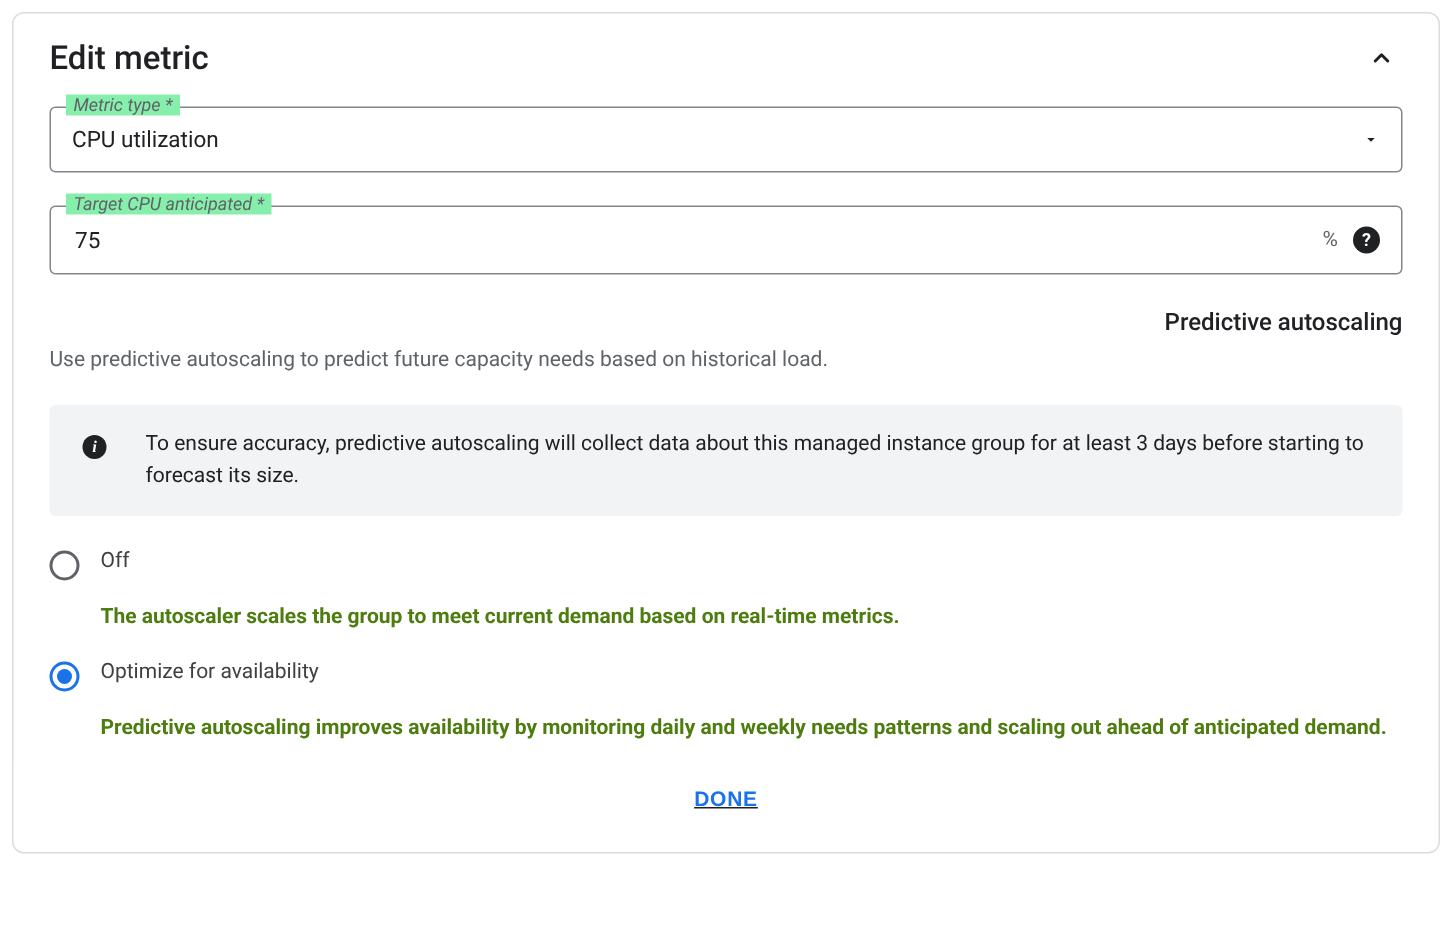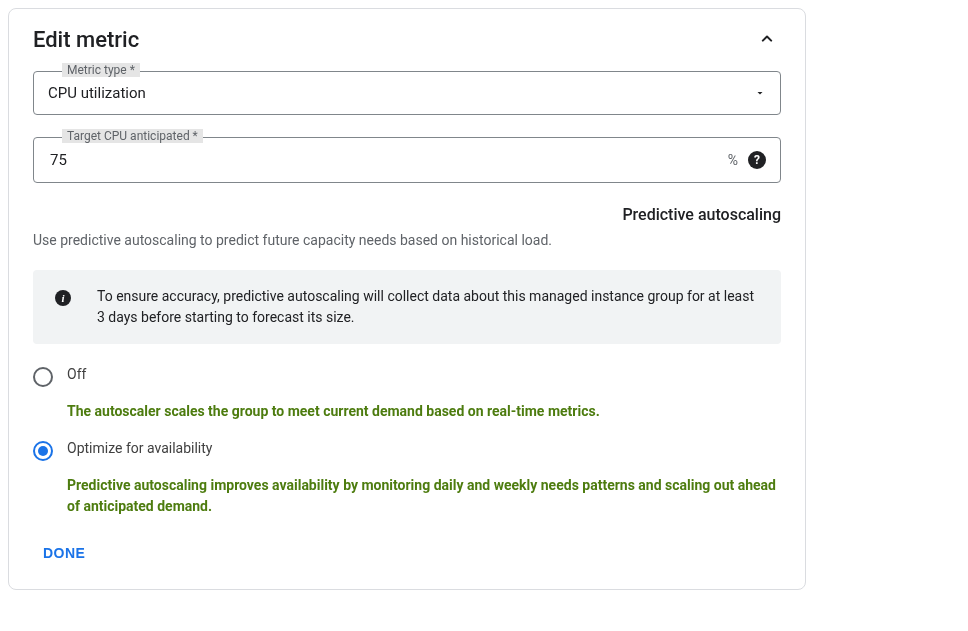--- a/index.html
+++ b/index.html
@@ -9,21 +9,21 @@
     font-family: Roboto, "Google Sans", Arial, sans-serif;
     font-size: 14px;
     color: #202124;
     background: #fff;
   }
   .card {
     border: 1px solid #dadce0;
     border-radius: 8px;
     margin: 8px;
     padding: 16px 24px 20px 24px;
-    width: 798px;
+    width: 952px;
   }
   .header-row {
     display: flex;
     justify-content: space-between;
     align-items: center;
     margin-bottom: 18px;
   }
   .header-title {
     font-size: 22px;
     font-weight: 500;
@@ -40,25 +40,26 @@
     border: 1px solid #80868b;
     border-radius: 4px;
     padding: 12px 14px;
     margin-bottom: 22px;
     display: flex;
     align-items: center;
   }
   .outlined-field .floating-label {
     position: absolute;
     top: -9px;
-    left: 28px;
-    background: #e5e5e5;
+    left: 10px;
+    background: #86efac;
     padding: 0 5px;
     font-size: 12px;
     color: #5f6368;
+    font-style: italic;
   }
   .outlined-field .value {
     flex: 1;
     font-size: 15px;
     color: #202124;
   }
   .outlined-field input.value {
     border: none;
     outline: none;
     font-family: inherit;
@@ -165,22 +166,23 @@
   }
   .radio-desc {
     font-size: 14px;
     color: #4d7c0f;
     margin-top: 19px;
     line-height: 1.5;
     font-weight: bold;
   }
   .actions {
     display: flex;
-    justify-content: flex-start;
+    justify-content: center;
     margin-top: 20px;
+    text-decoration: underline;
   }
   .done-btn {
     background: none;
     border: none;
     color: #1a73e8;
     font-size: 14px;
     font-weight: 600;
     letter-spacing: 0.5px;
     cursor: pointer;
     padding: 8px 10px;

